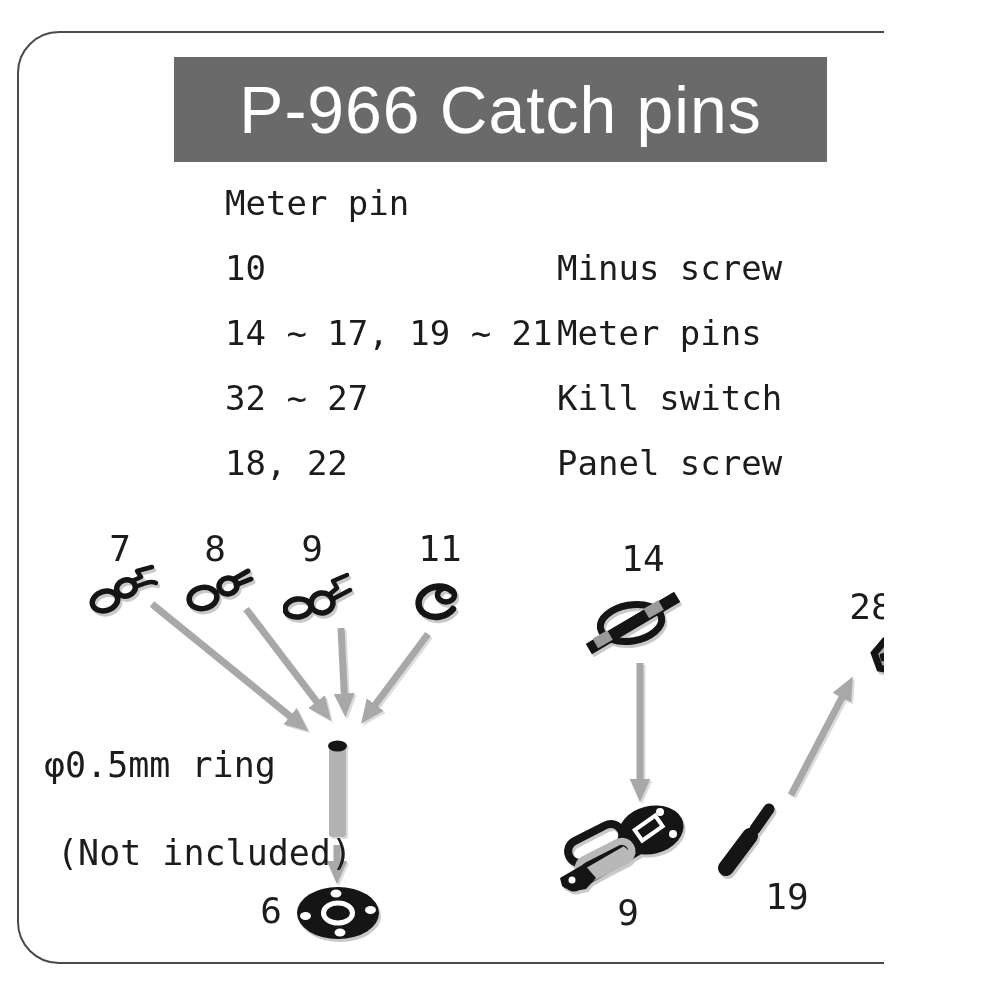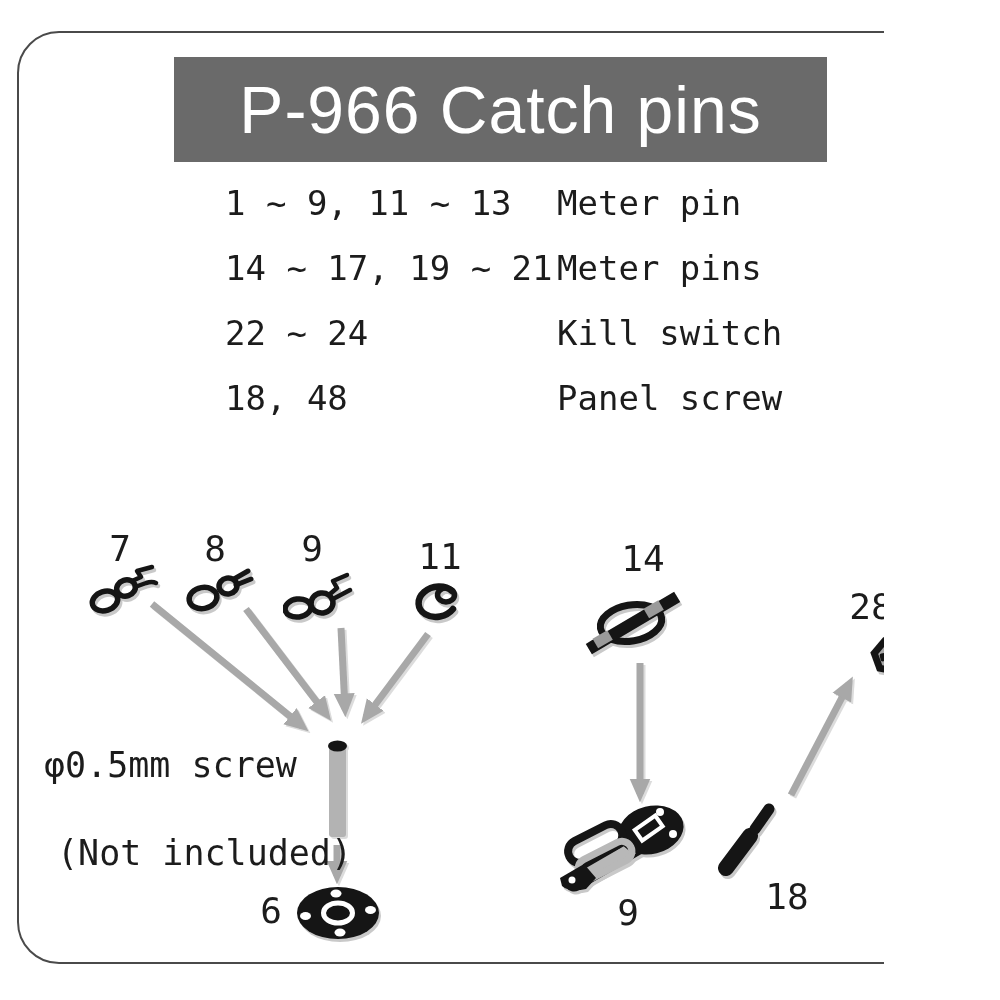--- a/index.html
+++ b/index.html
@@ -35,33 +35,36 @@
 <div class="canvas">
 
   <div class="frame"></div>
 
   <div class="header">
     <div class="header-title">P-966 Catch pins</div>
   </div>
 
   <div class="legend">
     <div class="legend-row">
-      <span class="legend-numbers">1 ~ 9, 11 ~ 13</span>
       <span class="legend-name">Meter pin</span>
+    </div>
+    <div class="legend-row">
+      <span class="legend-numbers">10</span>
+      <span class="legend-name">Minus screw</span>
     </div>
     <div class="legend-row">
       <span class="legend-numbers">14 ~ 17, 19 ~ 21</span>
       <span class="legend-name">Meter pins</span>
     </div>
     <div class="legend-row">
-      <span class="legend-numbers">22 ~ 24</span>
+      <span class="legend-numbers">32 ~ 27</span>
       <span class="legend-name">Kill switch</span>
     </div>
     <div class="legend-row">
-      <span class="legend-numbers">18, 48</span>
+      <span class="legend-numbers">18, 22</span>
       <span class="legend-name">Panel screw</span>
     </div>
   </div>
 
   <svg class="arrow-layer" width="1000" height="1000" viewBox="0 0 1000 1000">
     <defs>
       <marker id="ah" viewBox="0 0 10 10" refX="6.5" refY="5" markerWidth="3.4" markerHeight="3.4" orient="auto" markerUnits="strokeWidth">
         <polygon points="0,0.6 10,5 0,9.4" fill="#a8a8a8"></polygon>
       </marker>
     </defs>
@@ -76,28 +79,28 @@
     </g>
     <g>
       <rect x="329" y="745" width="17" height="92" rx="3" fill="#b3b3b3"></rect>
       <ellipse cx="337.5" cy="746" rx="9.5" ry="5.5" fill="#151515"></ellipse>
     </g>
   </svg>
 
   <div class="part-label" style="left:75px;  top:530px;">7</div>
   <div class="part-label" style="left:170px; top:530px;">8</div>
   <div class="part-label" style="left:267px; top:530px;">9</div>
-  <div class="part-label" style="left:395px; top:530px;margin-top:8px;">11</div>
+  <div class="part-label" style="left:395px; top:530px;">11</div>
   <div class="part-label" style="left:598px; top:540px;">14</div>
   <div class="part-label" style="left:826px; top:588px;">28</div>
   <div class="part-label" style="left:226px; top:892px;">6</div>
   <div class="part-label" style="left:583px; top:894px;">9</div>
-  <div class="part-label" style="left:742px; top:878px;">18</div>
+  <div class="part-label" style="left:742px; top:878px;">19</div>
 
-  <div class="note-line" style="left:44px; top:745px;">φ0.5mm screw</div>
+  <div class="note-line" style="left:44px; top:745px;">φ0.5mm ring</div>
   <div class="note-line" style="left:57px; top:805px;margin-top:28px;">(Not included)</div>
 
   <svg class="part-icon" style="left:88px; top:561px;" width="82" height="56" viewBox="0 0 82 56">
     <g fill="none" stroke="#151515">
       <ellipse cx="17" cy="40" rx="13" ry="9.5" stroke-width="5.5" transform="rotate(-18 17 40)"></ellipse>
       <ellipse cx="38" cy="27" rx="9.5" ry="8" stroke-width="5.5" transform="rotate(-18 38 27)"></ellipse>
       <path d="M44 20 L53 16 L49 10 L64 6" stroke-width="4.5" stroke-linecap="round" stroke-linejoin="round"></path>
       <path d="M47 26 L58 22 Q64 20 68 22" stroke-width="4.5" stroke-linecap="round"></path>
     </g>
   </svg>

